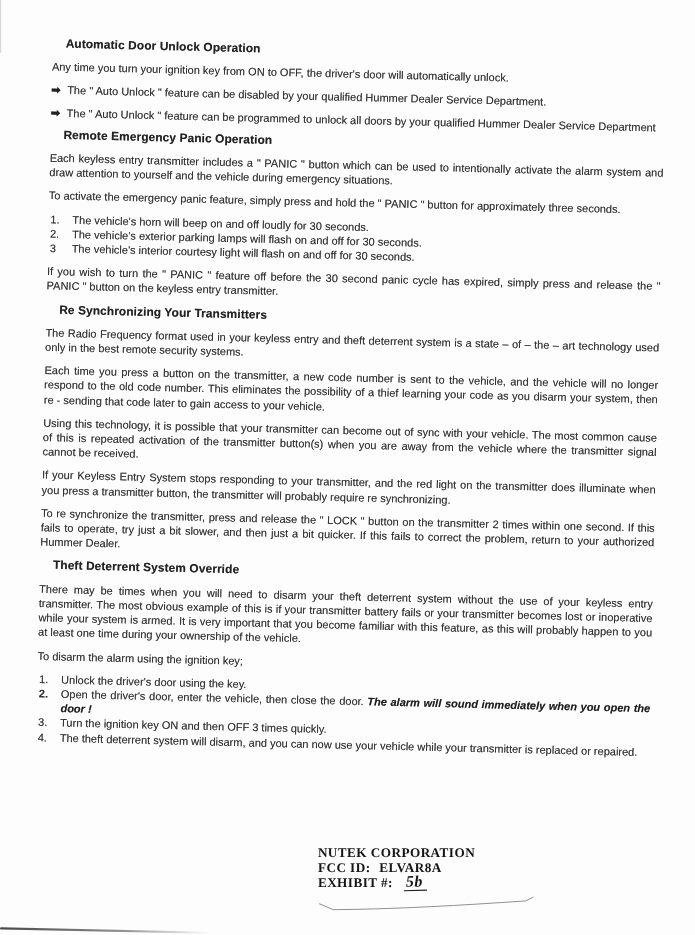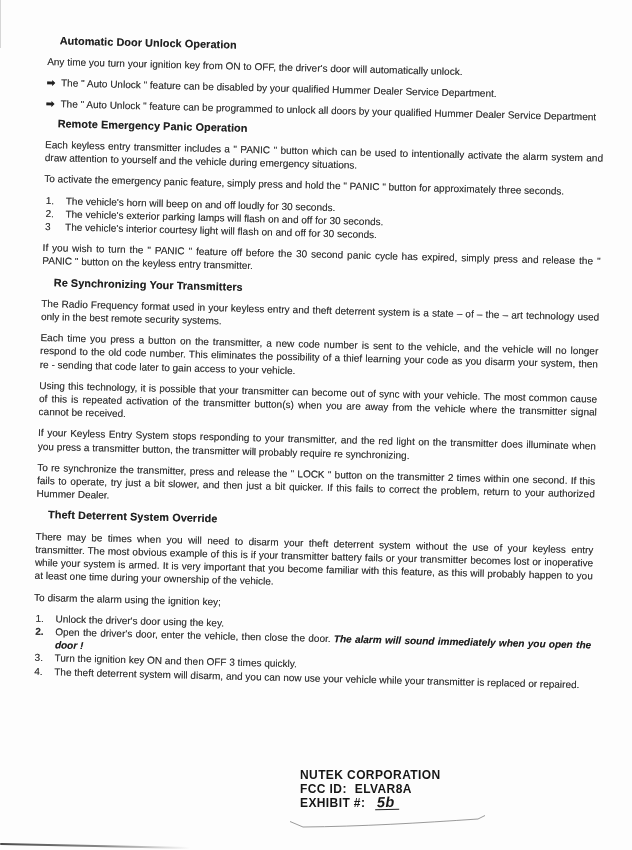--- a/index.html
+++ b/index.html
@@ -29,22 +29,22 @@
   .arrow{flex:none;font-weight:700;margin-right:6px;font-size:10px;color:#222;}
   .bullet-text{flex:1;text-align:justify;}
   .num-list{margin:0 0 8px 0;}
   .num-row{display:flex;}
   .num{flex:none;width:22px;padding-left:2px;box-sizing:border-box;}
   .num-text{flex:1;text-align:justify;}
   .disarm-list .num-row:nth-child(2) .num{font-weight:700;}
   .alarm-bold{font-weight:700;font-style:italic;color:#1e1e1e;}
   
   .stamp{
-    position:absolute;left:300px;top:769px;
-    font-family:Liberation Sans, sans-serif;
+    position:absolute;left:289px;top:769px;
+    font-family:Liberation Serif, serif;
     font-size:12px;line-height:13px;font-weight:700;
     color:#161616;letter-spacing:0.4px;white-space:nowrap;
   }
   .stamp-row{margin-bottom:0.5px;}
   .stamp .value-gap{display:inline-block;width:8px;}
   .exhibit-value{
     display:inline-block;margin-left:10px;padding:0 4px 0 2px;
     font-size:14.5px;font-style:italic;font-weight:700;
     border-bottom:1.5px solid #222;
     transform:rotate(-1.5deg);line-height:13px;

